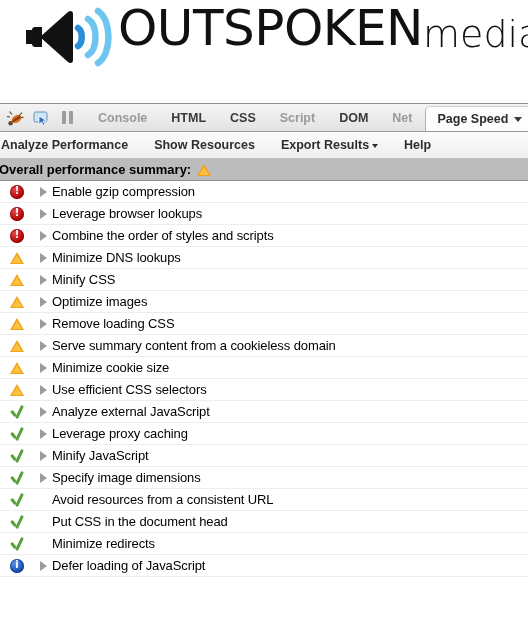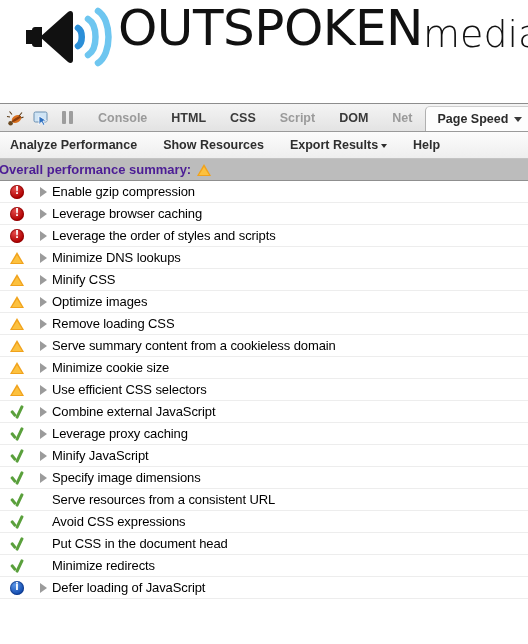--- a/index.html
+++ b/index.html
@@ -132,21 +132,21 @@
     margin-top: 1px;
   }
 
   
   .ps-toolbar {
     height: 26px;
     background: linear-gradient(#fcfcfc, #eeeeee);
     border-bottom: 1px solid #c3c3c3;
     display: flex;
     align-items: center;
-    padding-left: 10px;
+    padding-left: 1px;
     overflow: hidden;
   }
   .ps-cmd {
     font-size: 12.5px;
     font-weight: bold;
     color: #2e2e2e;
     margin-right: 26px;
     white-space: nowrap;
     display: flex;
     align-items: center;
@@ -167,21 +167,21 @@
     background: #bcbcbc;
     border-bottom: 1px solid #8f8f8f;
     display: flex;
     align-items: center;
     padding-left: 0px;
     overflow: hidden;
   }
   .summary-text {
     font-size: 13px;
     font-weight: bold;
-    color: #4c1d95;
+    color: #000000;
     margin-left: -1px;
     white-space: nowrap;
   }
   .summary-bar .tri-ico { margin-left: 6px; }
 
   
   .results {
     background: #ffffff;
   }
   .row {
@@ -374,32 +374,32 @@
     </div>
     <div class="row">
       <span class="row-icon">
         <span class="err-ico">
           <span>!</span>
         </span>
       </span>
       <span class="row-twisty">
         <span class="twisty"></span>
       </span>
-      <span class="row-label">Leverage browser caching</span>
+      <span class="row-label">Leverage browser lookups</span>
     </div>
     <div class="row">
       <span class="row-icon">
         <span class="err-ico">
           <span>!</span>
         </span>
       </span>
       <span class="row-twisty">
         <span class="twisty"></span>
       </span>
-      <span class="row-label">Leverage the order of styles and scripts</span>
+      <span class="row-label">Combine the order of styles and scripts</span>
     </div>
     <div class="row">
       <span class="row-icon">
         <span class="tri-ico"></span>
       </span>
       <span class="row-twisty">
         <span class="twisty"></span>
       </span>
       <span class="row-label">Minimize DNS lookups</span>
     </div>
@@ -457,21 +457,21 @@
       </span>
       <span class="row-label">Use efficient CSS selectors</span>
     </div>
     <div class="row">
       <span class="row-icon">
         <span class="check-ico"></span>
       </span>
       <span class="row-twisty">
         <span class="twisty"></span>
       </span>
-      <span class="row-label">Combine external JavaScript</span>
+      <span class="row-label">Analyze external JavaScript</span>
     </div>
     <div class="row">
       <span class="row-icon">
         <span class="check-ico"></span>
       </span>
       <span class="row-twisty">
         <span class="twisty"></span>
       </span>
       <span class="row-label">Leverage proxy caching</span>
     </div>
@@ -493,30 +493,21 @@
       </span>
       <span class="row-label">Specify image dimensions</span>
     </div>
     <div class="row">
       <span class="row-icon">
         <span class="check-ico"></span>
       </span>
       <span class="row-twisty">
         <span class="twisty blank"></span>
       </span>
-      <span class="row-label">Serve resources from a consistent URL</span>
-    </div>
-    <div class="row">
-      <span class="row-icon">
-        <span class="check-ico"></span>
-      </span>
-      <span class="row-twisty">
-        <span class="twisty blank"></span>
-      </span>
-      <span class="row-label">Avoid CSS expressions</span>
+      <span class="row-label">Avoid resources from a consistent URL</span>
     </div>
     <div class="row">
       <span class="row-icon">
         <span class="check-ico"></span>
       </span>
       <span class="row-twisty">
         <span class="twisty blank"></span>
       </span>
       <span class="row-label">Put CSS in the document head</span>
     </div>

